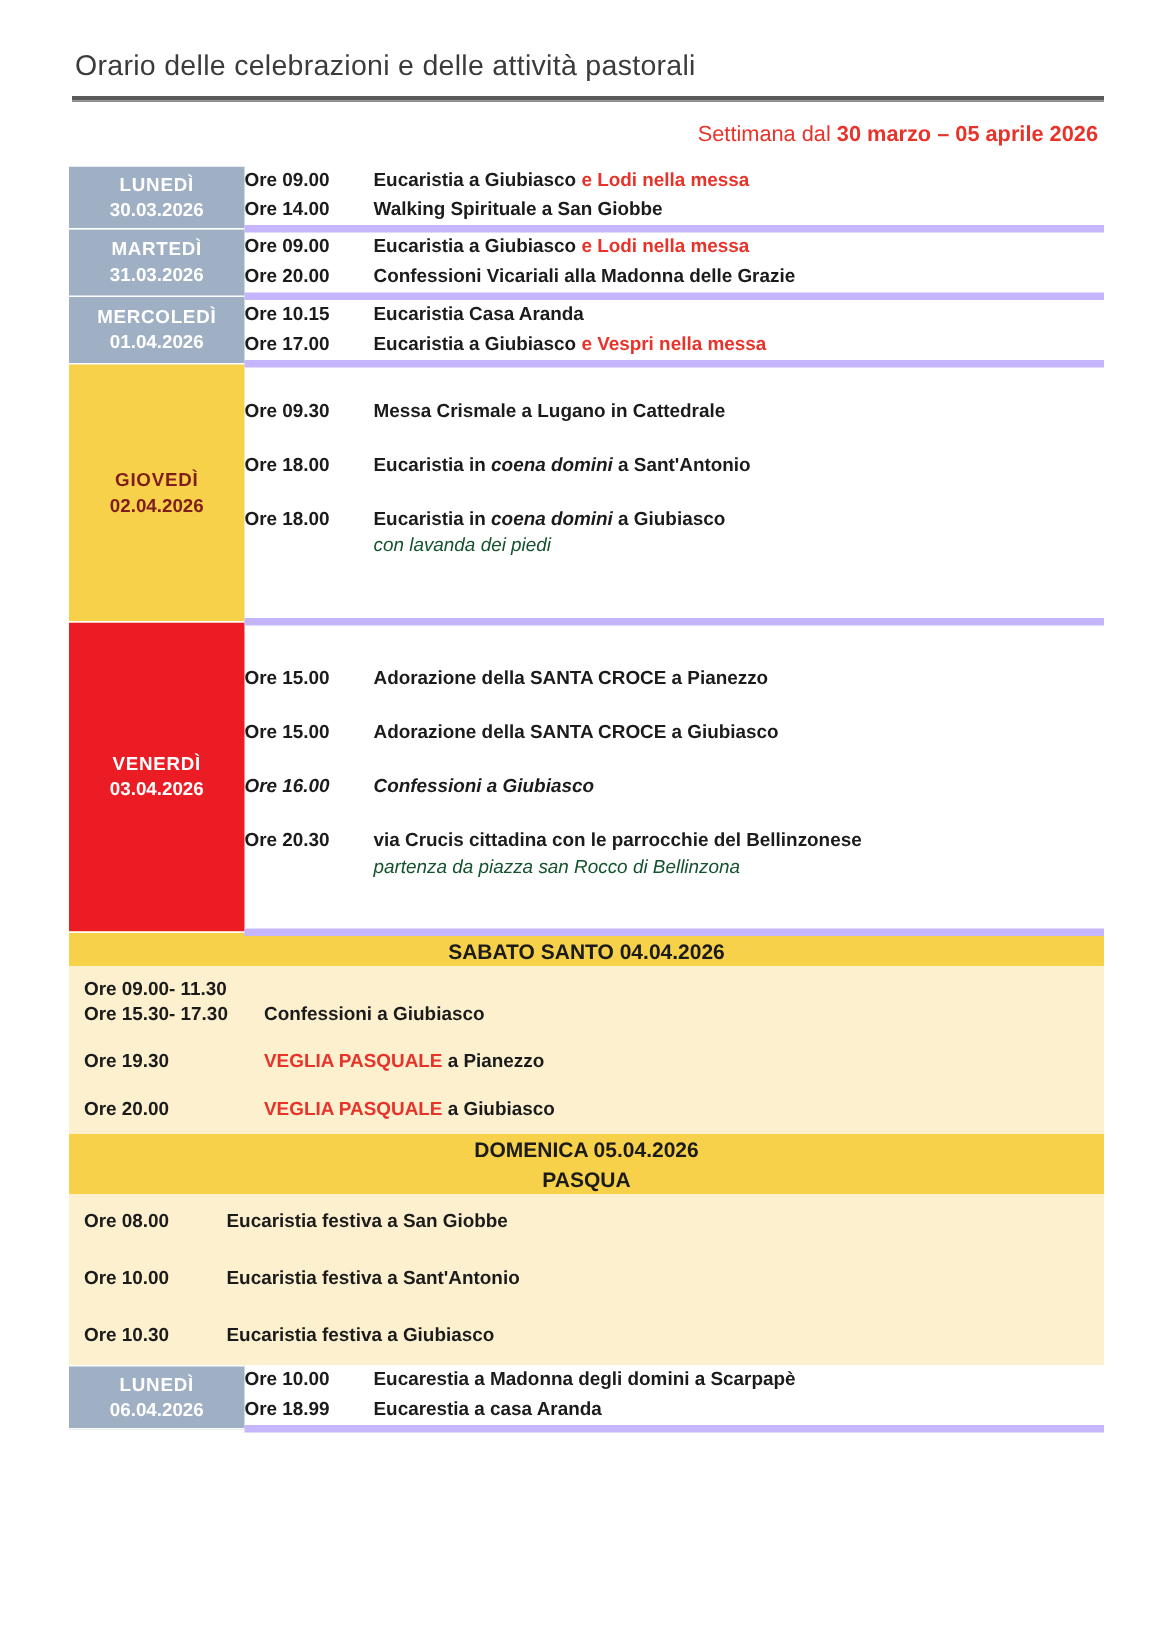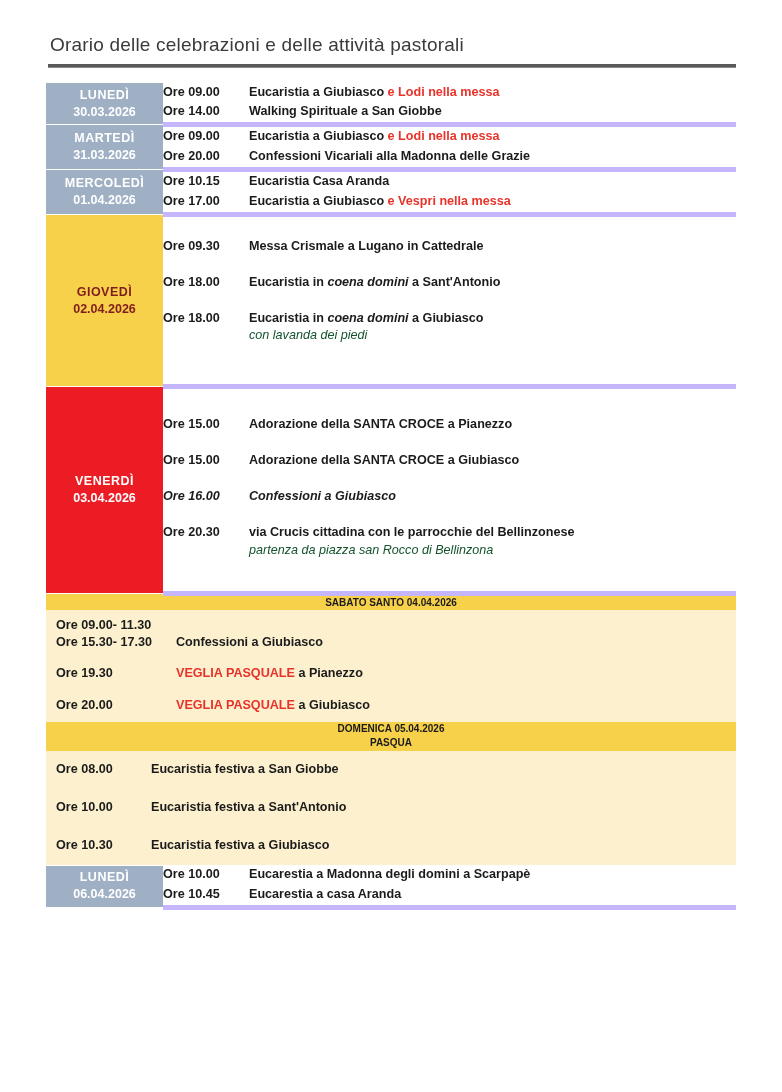--- a/index.html
+++ b/index.html
@@ -109,21 +109,21 @@
     display: block;
     color: #14532d;
   }
   .ev.italic .time, .ev.italic .desc { font-style: italic; }
   .ev.spaced { padding: 9px 0; }
 
   .band {
     background: #f8d14b;
     text-align: center;
     font-weight: bold;
-    font-size: 10px;
+    font-size: 14px;
     padding: 9px 0;
     color: #1b1b1b;
     line-height: 1.45;
   }
   .cream {
     background: #fcf0cf;
     padding: 14px 0 14px 0;
   }
   .cream .ev { padding: 7px 0 7px 10px; }
   .cream .ev .time { width: 120px; flex: 0 0 120px; }
@@ -138,20 +138,23 @@
   .tight { line-height: 1.35; }
 </style>
 </head>
 <body>
 
 <div class="page">
 
   <div class="title">Orario delle celebrazioni e delle attività pastorali</div>
   <hr class="title-rule">
 
+  <div class="week-line">
+    <span class="wk-prefix">Settimana dal </span><span class="wk-range">30 marzo – 05 aprile 2026</span>
+  </div>
 
   <table class="sched">
     <tbody>
 
       <tr>
         <td class="daycell grey">
           <span class="dname">LUNEDÌ</span>
           <span class="ddate">30.03.2026</span>
         </td>
         <td class="evcell">
@@ -298,21 +301,21 @@
         <td class="daycell grey">
           <span class="dname">LUNEDÌ</span>
           <span class="ddate">06.04.2026</span>
         </td>
         <td class="evcell">
           <div class="ev">
             <span class="time">Ore 10.00</span>
             <span class="desc">Eucarestia a Madonna degli domini a Scarpapè</span>
           </div>
           <div class="ev">
-            <span class="time">Ore 10.45</span>
+            <span class="time">Ore 18.99</span>
             <span class="desc">Eucarestia a casa Aranda</span>
           </div>
         </td>
       </tr>
 
     </tbody>
   </table>
 </div>
 
 </body></html>

